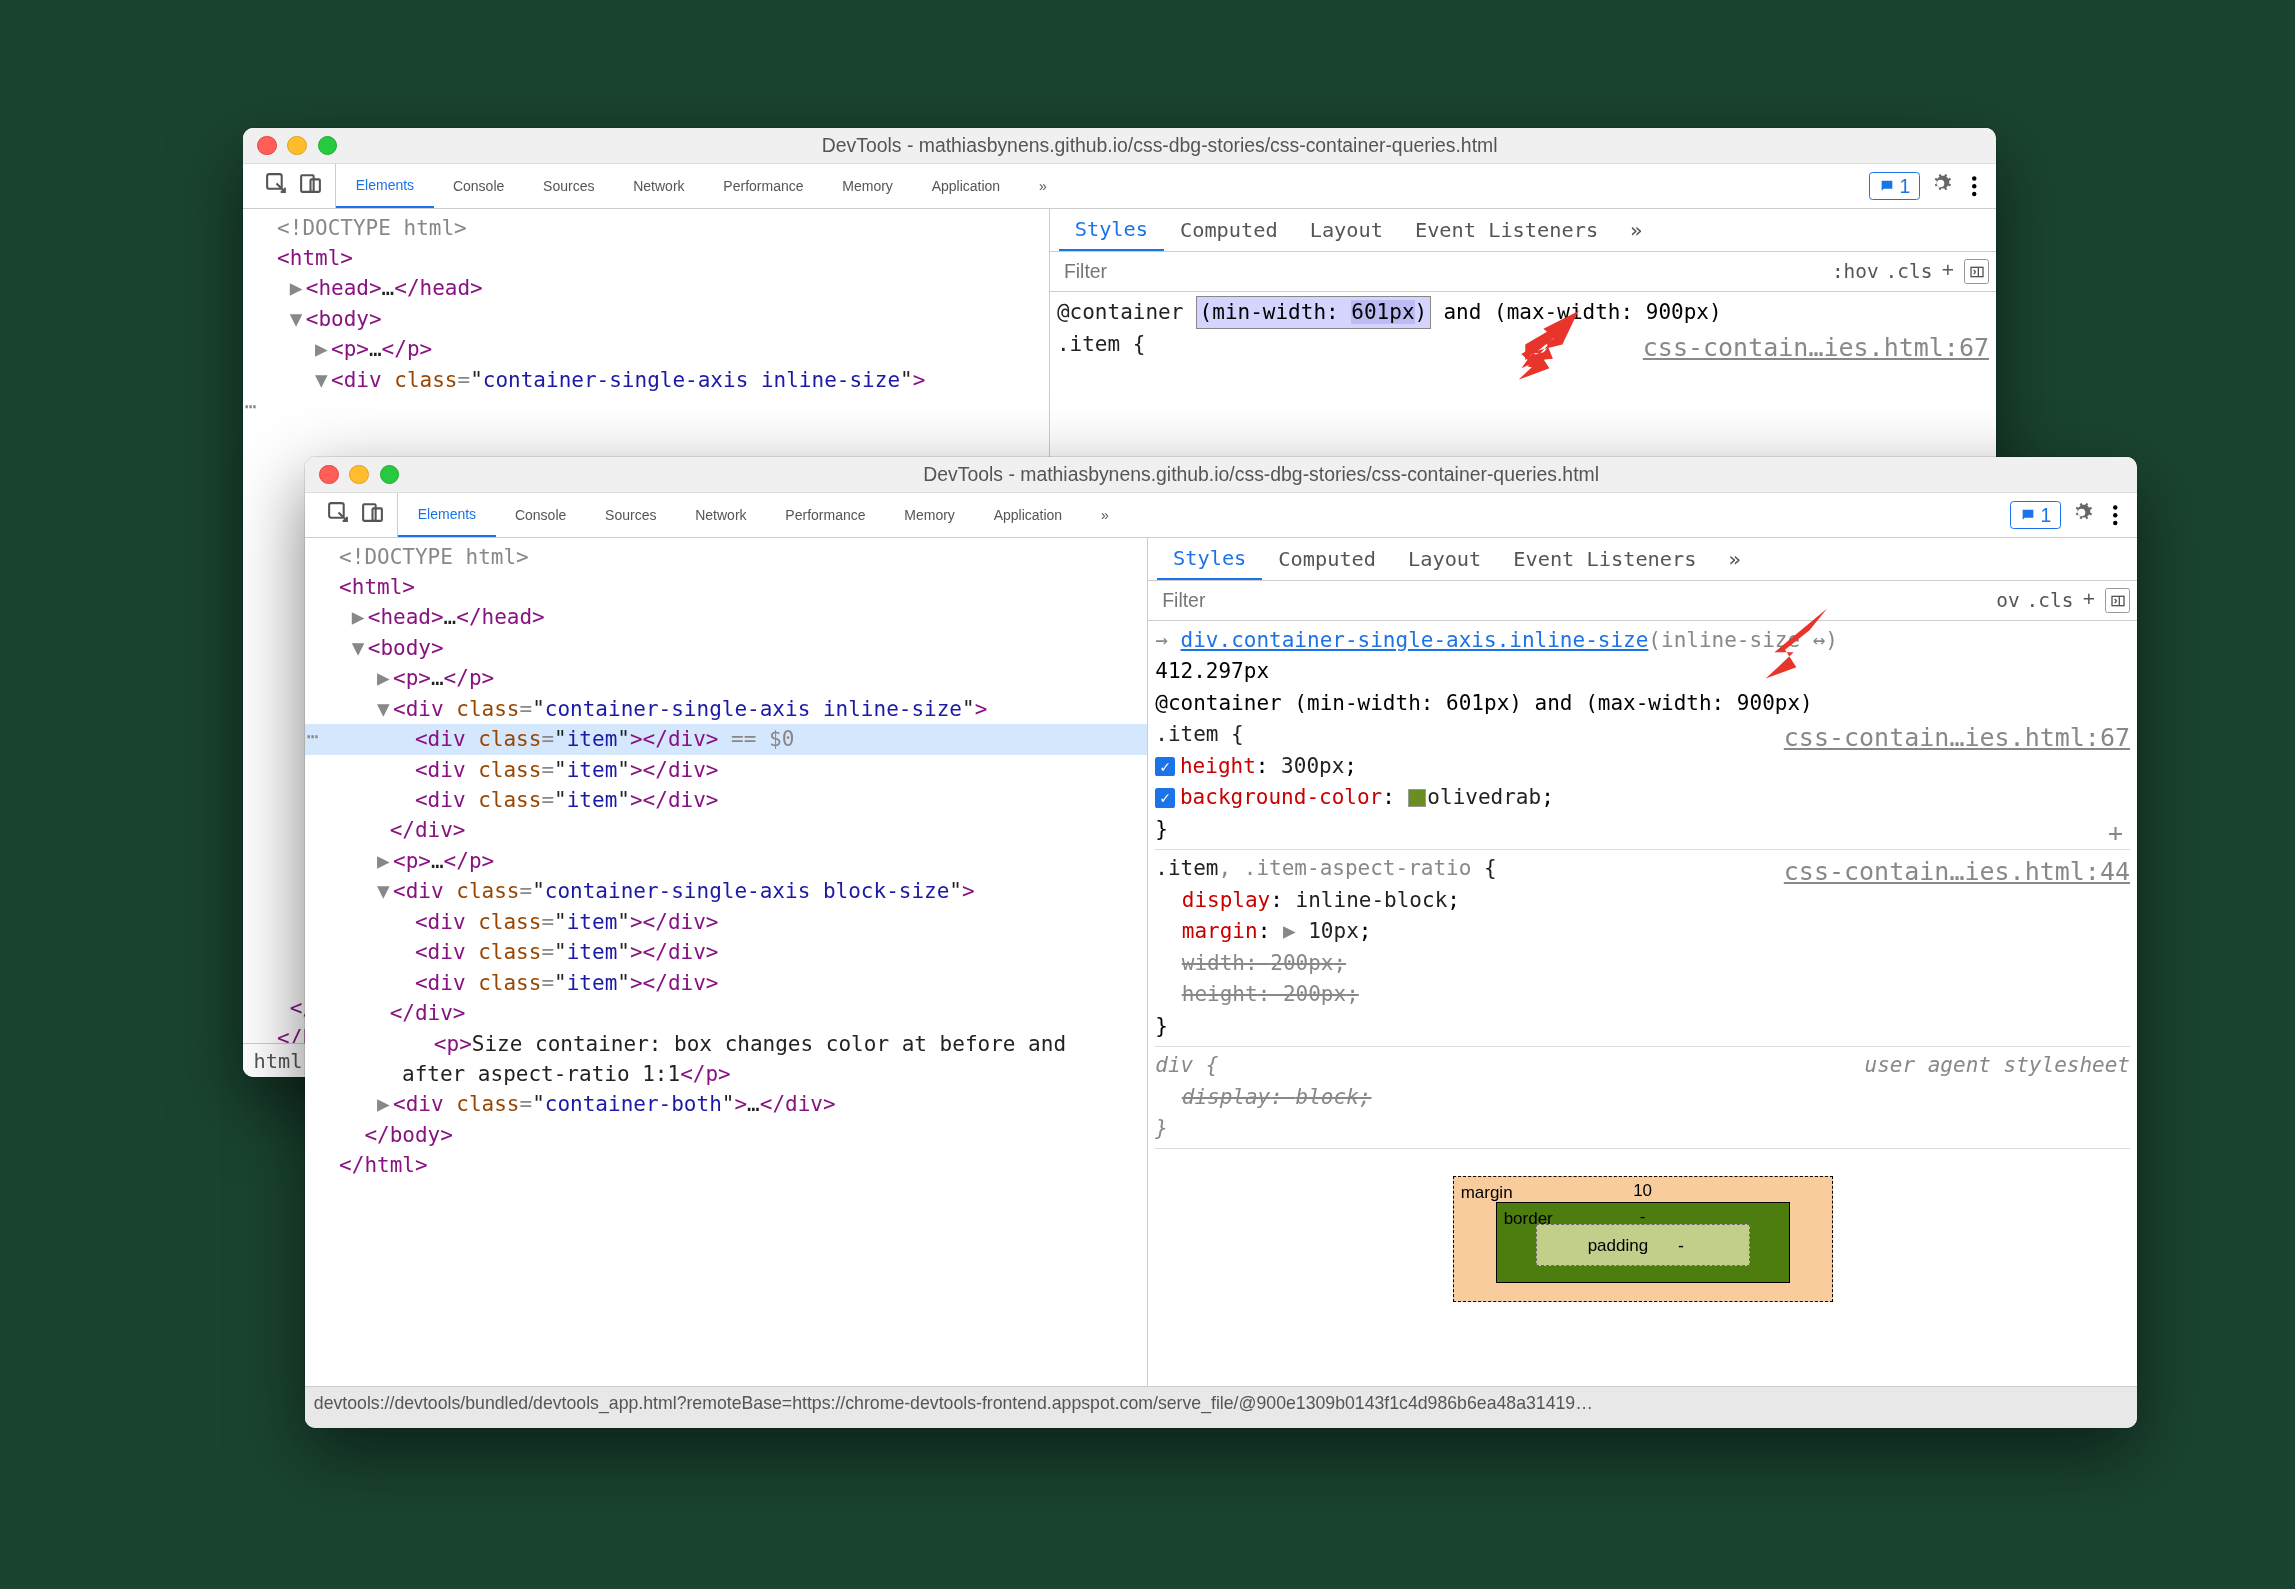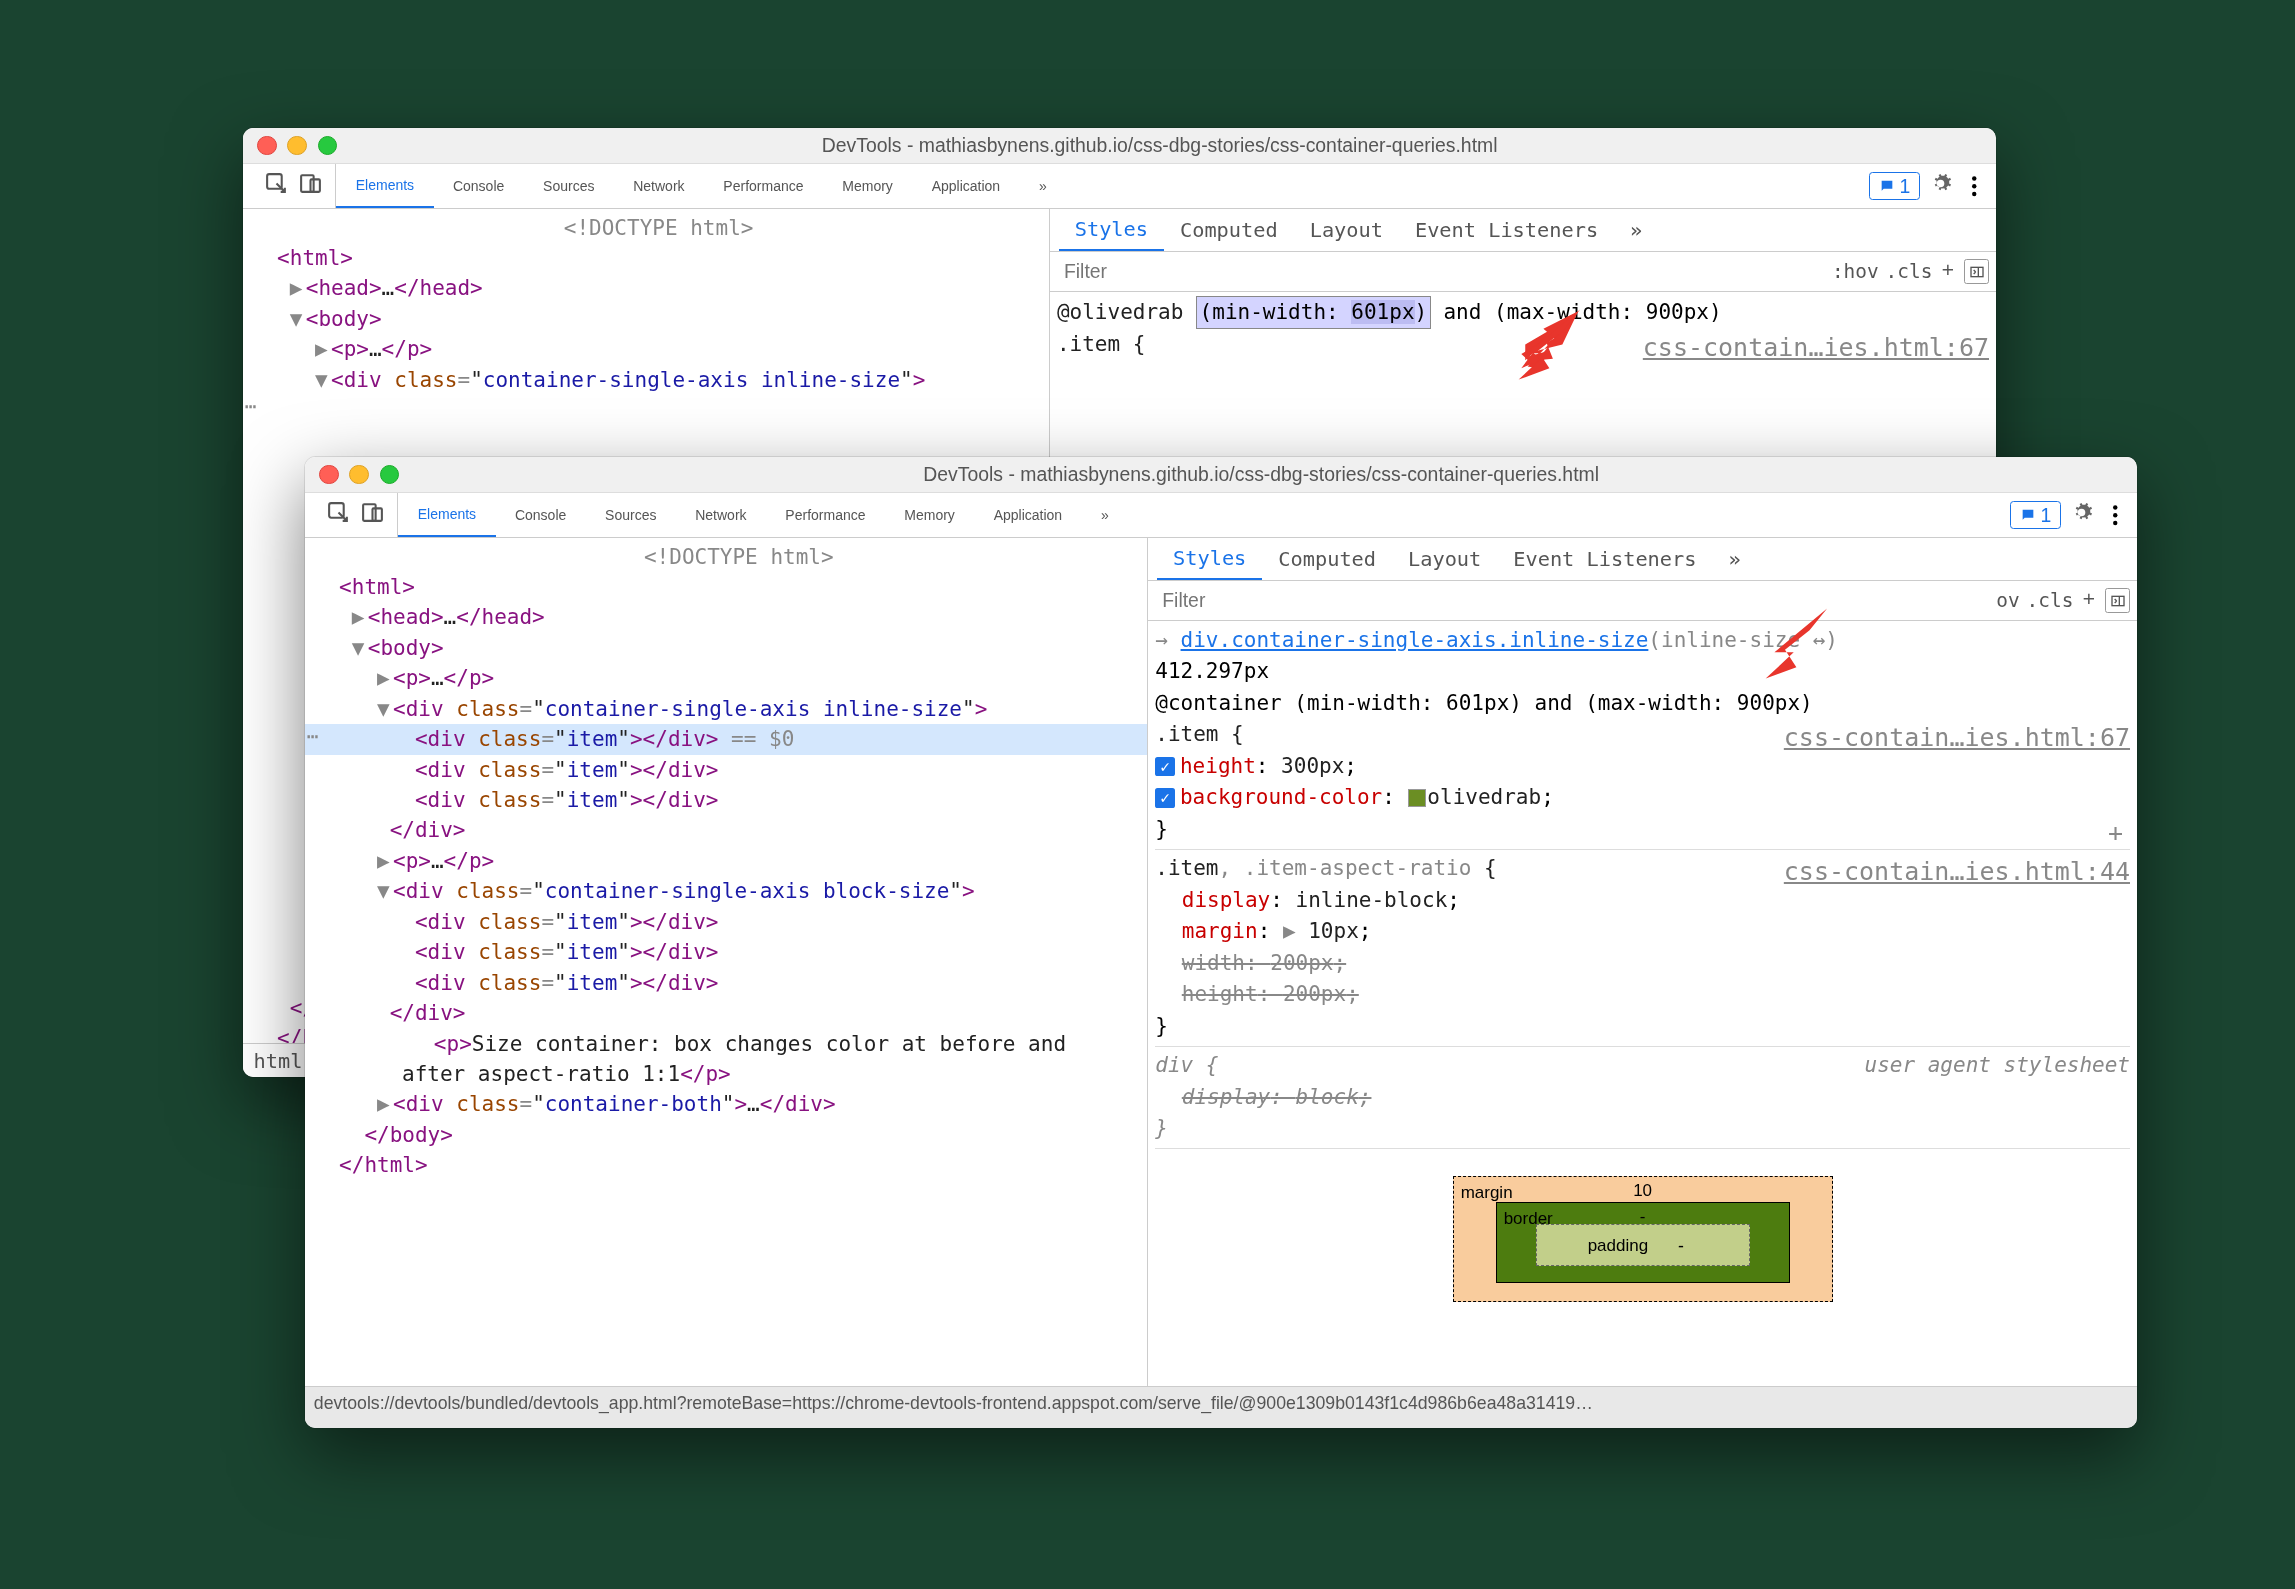--- a/index.html
+++ b/index.html
@@ -49,21 +49,21 @@
 .tab.active { color: #1a73e8; border-bottom: 2.6px solid #1a73e8; }
 .tabbar .right { margin-left: auto; display: flex; align-items: center; gap: 8.8px; }
 .msg-badge { border: 0.9px solid #1a73e8; border-radius: 3.5px; padding: 1.8px 8.8px; color: #1a73e8; display:flex; align-items:center; gap:4.4px; font-size:19.4px;}
 .gear-icon svg, .more-icon svg { width: 23px; height: 23px; fill:#666; }
 .more-btn {display:flex; align-items:center; justify-content:center; width:26.5px;}
 .body { display: flex; height: calc(100% - 79px); }
 .dom-panel { width: 46%; overflow: hidden; font-family: Menlo, Monaco, monospace; font-size: 21px; line-height: 1.45; color: #222; padding: 3.5px 0;}
 .styles-panel { width: 54%; border-left: 0.9px solid #ccc; display:flex; flex-direction:column; font-family: Menlo, Monaco, monospace; font-size: 21px;}
 .dom-line { white-space: pre; padding: 0 8.8px; }
 .dom-line.selected { background: #d4e7fd; }
-.dom-line.dim { color: #888; text-align: center; }
+.dom-line.dim { color: #888; }
 .tag { color: #881280; }
 .attr-name { color: #994500; }
 .attr-value { color: #1a1aa6; }
 .tri { color: #888; display:inline-block; width:16px; }
 .eq { color:#888; }
 .subtabs { height: 42px; border-bottom: 0.9px solid #ccc; display:flex; align-items:stretch; padding:0 8.8px;}
 .subtab { padding: 0 16px; display:flex; align-items:center; color:#555; cursor:pointer; font-size:20.3px;}
 .subtab.active { color: #1a73e8; border-bottom: 2.6px solid #1a73e8; }
 .filter-row { height: 39px; border-bottom: 0.9px solid #ccc; display:flex; align-items:center; padding: 0 7px; gap:7px;}
 .filter-input { flex:1; border:none; outline:none; font-size:19.4px; padding:3.5px 7px; color:#888;}
@@ -195,21 +195,21 @@
             </svg></span>
         <span class="panel-toggle">
             <svg width="16" height="16" viewBox="0 0 24 24" fill="none" stroke="#555" stroke-width="2">
               <rect x="3" y="5" width="18" height="14"></rect>
               <path d="M14 5v14"></path>
               <path d="M10 12l-3-3M10 12l-3 3"></path>
             </svg>
           </span>
       </div>
       <div class="styles-content">
-        <div><span class="atrule">@olivedrab</span> <span class="highlight-box">(min-width: <span style="background:#bcbcf2;">601px</span>)</span> <span>and</span> <span>(max-width: 900px)</span></div>
+        <div><span class="atrule">@container</span> <span class="highlight-box">(min-width: <span style="background:#bcbcf2;">601px</span>)</span> <span>and</span> <span>(max-width: 900px)</span></div>
         <div><span class="rule-sel">.item {</span><span class="source-link">css-contain…ies.html:67</span></div>
       </div>
     </div>
   </div>
 </div>
 
 <div class="arrow" style="left:1501px; top:305px;">
 <svg viewBox="0 0 100 100">
       <path d="M85 15 L25 70 L45 70 L25 70 L25 50 Z M85 15 L50 45 L85 15 L60 20 L85 15 L78 42" fill="#e8352c"></path>
       <path d="M90 10 L30 65 L55 58 L42 82 L20 62 L40 50 Z" fill="#e8352c"></path>

